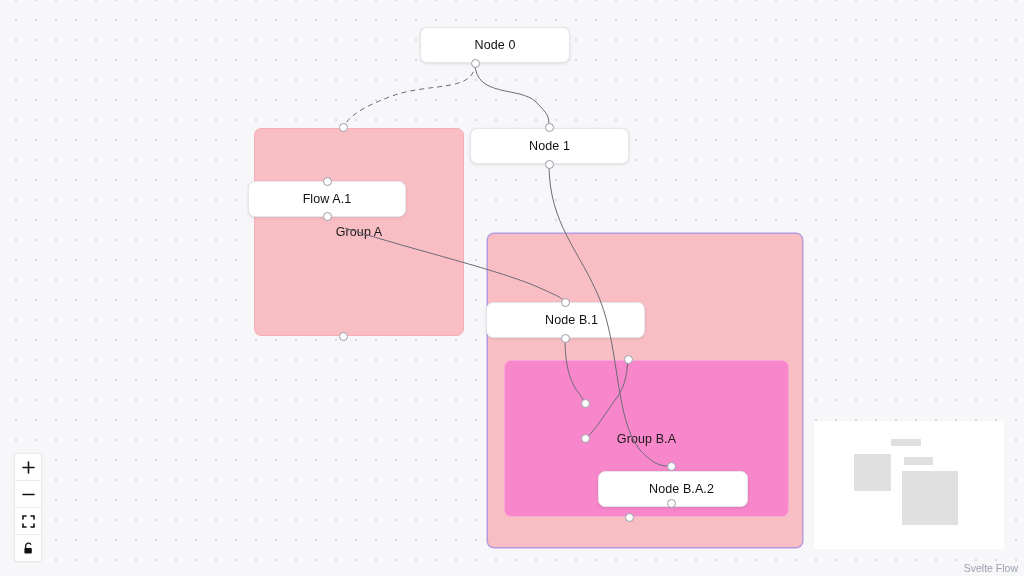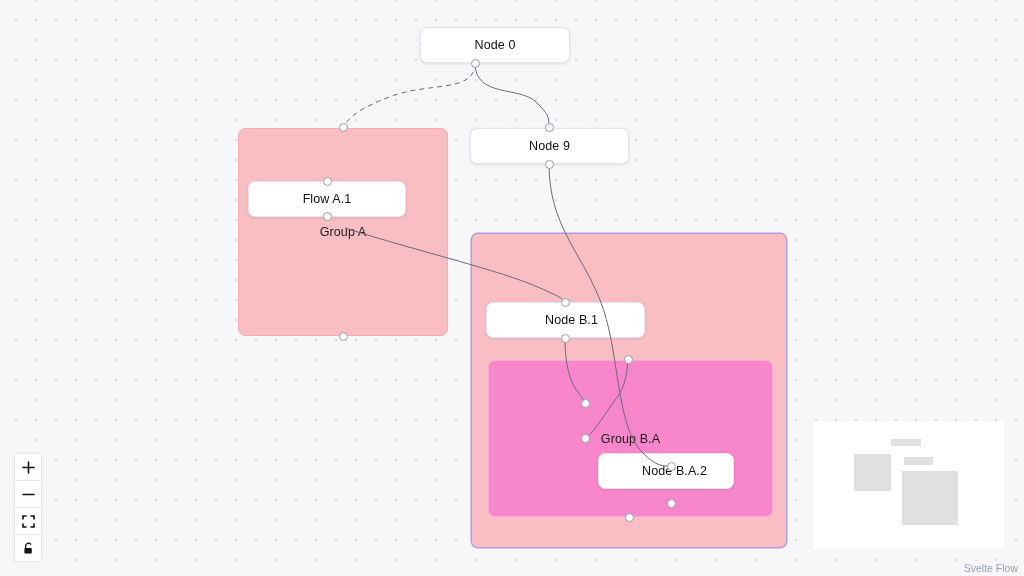--- a/index.html
+++ b/index.html
@@ -18,20 +18,21 @@
     background-color: #f7f7f9;
     background-image: radial-gradient(circle, #d8d8de 1px, transparent 1px);
     background-size: 20px 20px;
     background-position: 6px 10px;
   }
   
   .group-node {
     position: absolute;
     border-radius: 7px;
     box-sizing: border-box;
+    margin-left: 16px;
   }
   .group-a {
     left: 238px; top: 128px; width: 210px; height: 208px;
     background: #f9bec4;
     border: 1px solid #f5aeb6;
   }
   .group-b {
     left: 471px; top: 233px; width: 316px; height: 315px;
     background: #f9bec4;
     border: 1.5px solid #b49ae0;
@@ -67,21 +68,21 @@
     font-size: 12.5px;
     color: #101010;
     letter-spacing: 0.1px;
     box-shadow: 0 1px 3px rgba(20, 20, 40, 0.10), 0 0 1px rgba(20,20,40,0.06);
   }
   .node-0    { left: 400px; top: 27px;  width: 150px; height: 36px; margin-left: 20px; }
   .node-1    { left: 470px; top: 128px; width: 159px; height: 36px; }
   .node-a1   { left: 248px; top: 181px; width: 158px; height: 36px; }
   .node-b1   { left: 486px; top: 302px; width: 159px; height: 36px; padding-left: 12px; }
   .node-ba1  { left: 508px; top: 403px; width: 155px; height: 35px; }
-  .node-ba2  { left: 598px; top: 453px; width: 136px; height: 36px; padding-left: 17px; }
+  .node-ba2  { left: 598px; top: 471px; width: 150px; height: 36px; padding-left: 17px; }
 
   
   .handle {
     position: absolute;
     width: 9px;
     height: 9px;
     margin-left: -4.5px;
     margin-top: -4.5px;
     border-radius: 50%;
     background: #ffffff;
@@ -186,21 +187,21 @@
     <path class="edge-path" d="M 565,339 C 565,365 570,382 578,392 C 583,399 584,401 585,402"></path>
 
     <path class="edge-path" d="M 585,439 C 596,430 606,412 618,396 C 626,384 627,372 628,359"></path>
   </svg>
 
   <div class="node node-0">
     <span>Node 0</span>
   </div>
 
   <div class="node node-1">
-    <span>Node 9</span>
+    <span>Node 1</span>
   </div>
 
   <div class="node node-a1">
     <span>Flow A.1</span>
   </div>
 
   <div class="node node-b1">
     <span>Node B.1</span>
   </div>
 

